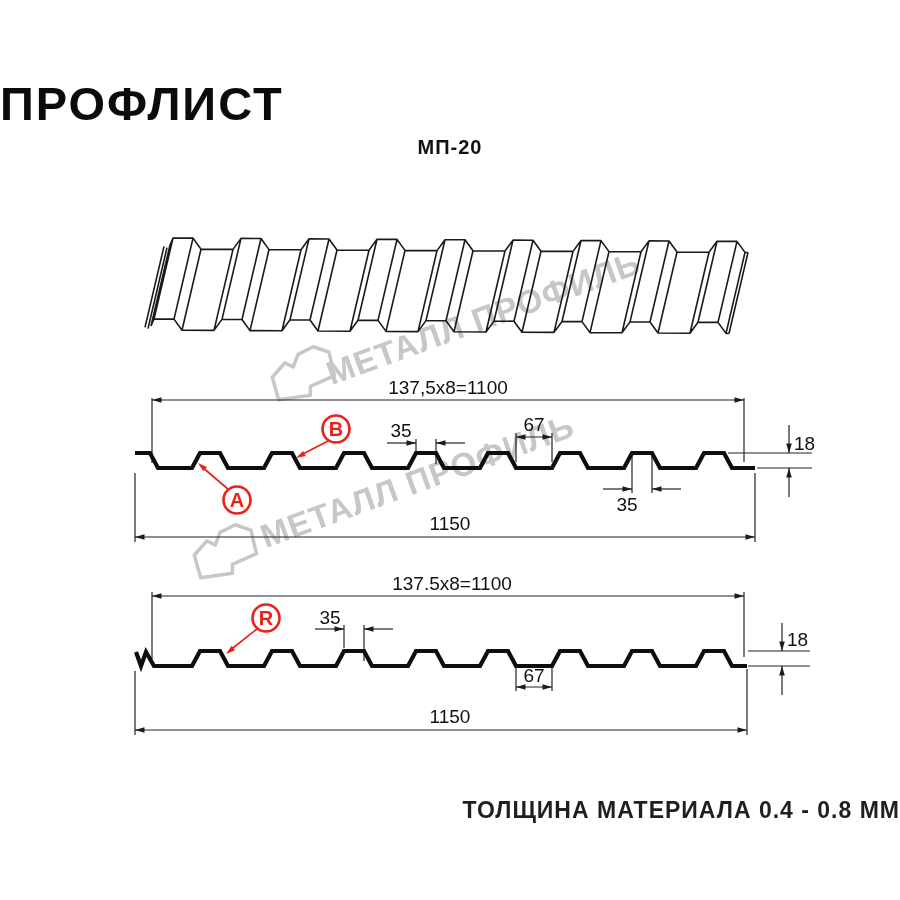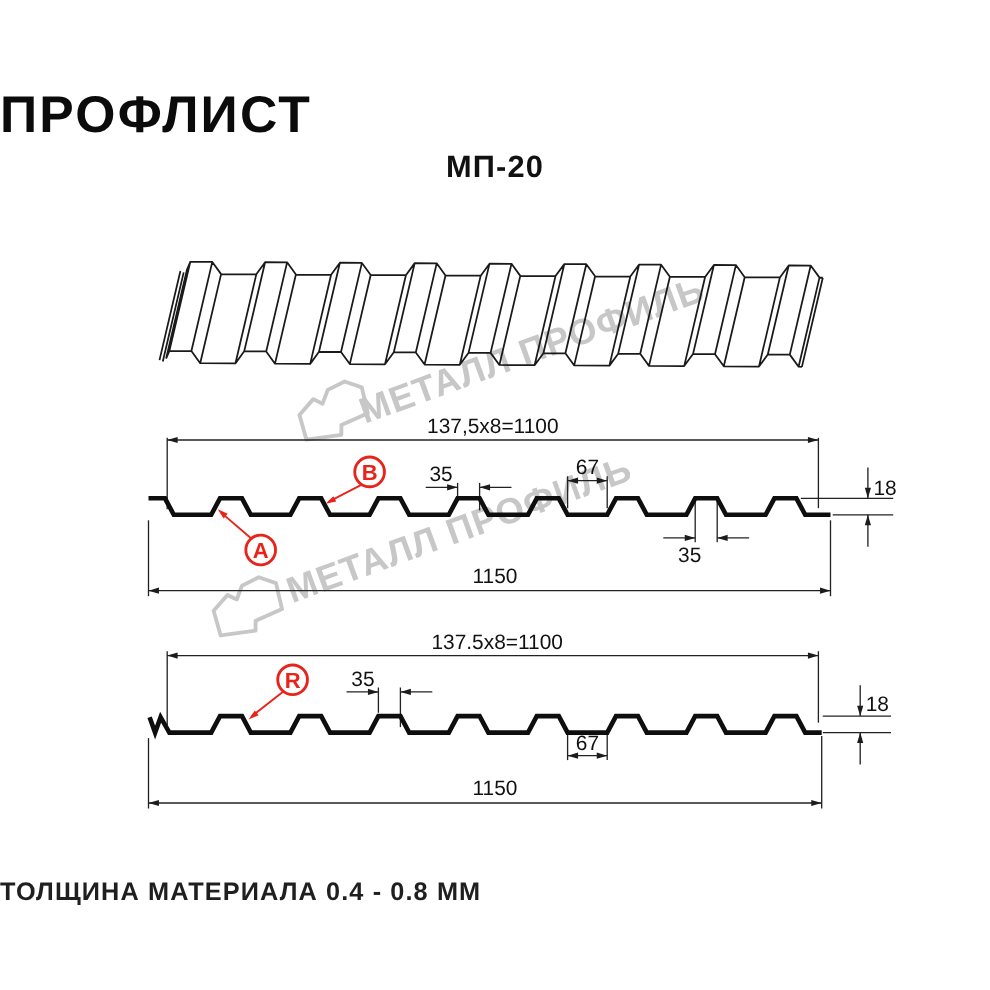--- a/index.html
+++ b/index.html
@@ -1,22 +1,22 @@
 <!DOCTYPE html>
 <html><head>
 <meta charset="utf-8">
 <style>
   html,body{margin:0;padding:0;background:#fff;}
   .page{position:relative;width:900px;height:900px;background:#ffffff;overflow:hidden;
         font-family:"Liberation Sans",sans-serif;}
   .title{position:absolute;left:0;top:76px;width:900px;text-align:left;
          font-size:47px;font-weight:800;letter-spacing:2px;color:#0b0b0b;margin:0;}
   .subtitle{position:absolute;left:0;top:136px;width:900px;text-align:center;
-         font-size:28px;font-weight:600;letter-spacing:1px;color:#111;}
-  .footer{position:absolute;left:0;top:797px;width:900px;text-align:left;
+         font-size:20px;font-weight:600;letter-spacing:1px;color:#111;}
+  .footer{position:absolute;left:0;top:797px;width:900px;text-align:right;
          font-size:23px;font-weight:600;letter-spacing:1px;color:#1f1f1f;}
   .wm-text{position:absolute;height:40px;line-height:40px;white-space:nowrap;
          font-size:33px;font-weight:700;letter-spacing:1px;color:#c7c7c7;
          transform:rotate(-20deg);transform-origin:left center;}
   .wm-logo{position:absolute;transform:rotate(-6deg);}
   svg.canvas{position:absolute;left:0;top:0;z-index:2;}
   .wm{z-index:1;}
   text.dim{font-family:"Liberation Sans",sans-serif;font-size:19px;fill:#111;}
   text.red{font-family:"Liberation Sans",sans-serif;font-size:20px;fill:#e8231a;font-weight:600;}
 </style>

